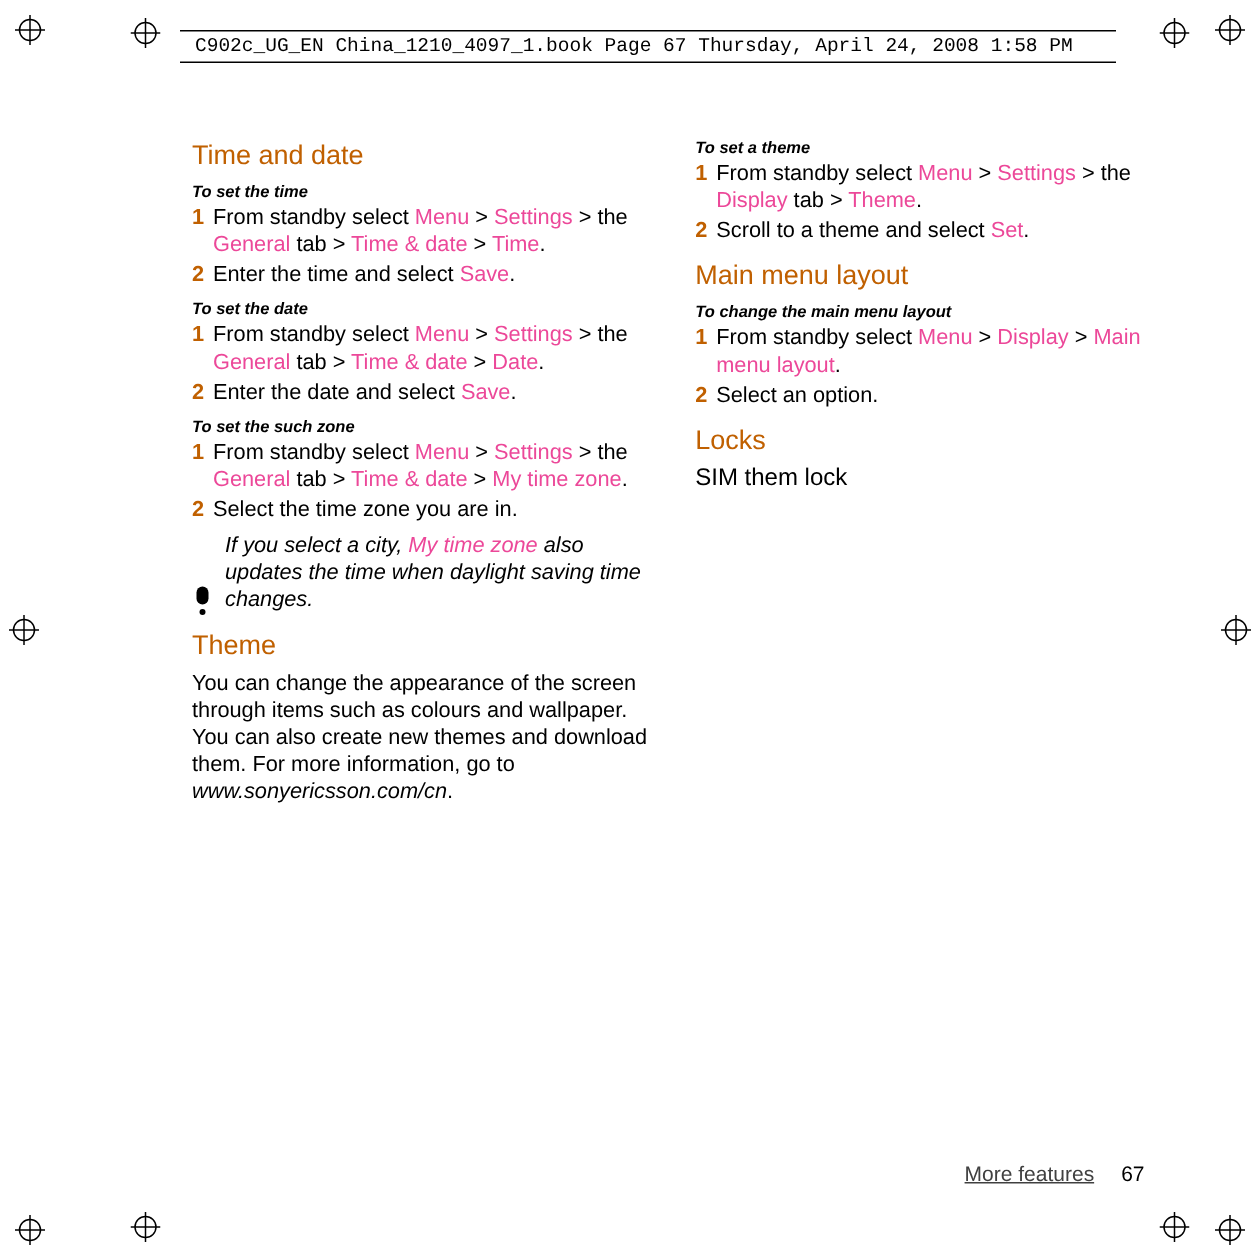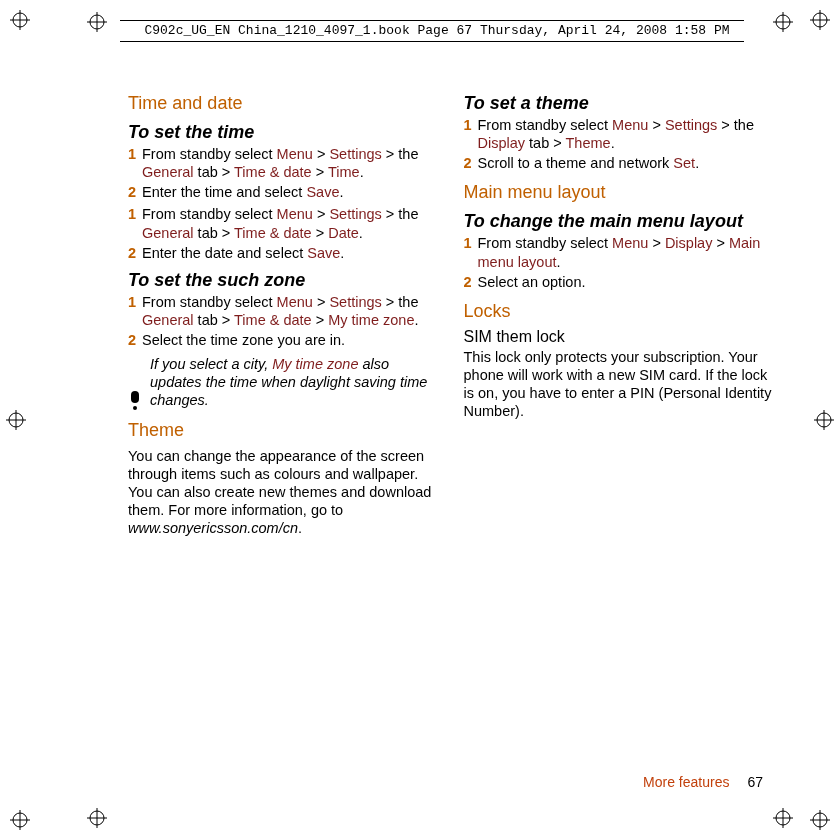--- a/index.html
+++ b/index.html
@@ -30,21 +30,20 @@
     position: absolute;
     top: 20px; left: 120px; right: 96px;
     border-top: 1.5px solid #000;
     border-bottom: 1.5px solid #000;
     height: 22px;
     font-family: "Courier New", monospace;
     font-size: 13px;
     line-height: 20px;
     padding-left: 10px;
     white-space: nowrap;
-    text-align: center;
   }
   .page {
     position: absolute;
     top: 93px;
     left: 128px;
     right: 65px;
     display: flex;
     gap: 24px;
   }
   .col { flex: 1 1 0; }
@@ -52,21 +51,21 @@
     color: #c06000;
     font-weight: normal;
     font-size: 18px;
     margin-bottom: 6px;
     margin-top: 10px;
   }
   h2:first-child { margin-top: 0; }
   .subh {
     font-style: italic;
     font-weight: bold;
-    font-size: 18px;
+    font-size: 11px;
     margin-top: 8px;
     margin-bottom: 2px;
   }
   .subh-plain {
     font-weight: normal;
     font-size: 16px;
     margin-top: 4px;
     margin-bottom: 2px;
   }
   ol.steps {
@@ -81,21 +80,21 @@
     margin-bottom: 2px;
     line-height: 1.25;
   }
   ol.steps > li::before {
     content: counter(step);
     position: absolute;
     left: 0;
     color: #c06000;
     font-weight: bold;
   }
-  .m { color: #7f1d1d; }
+  .m { color: #ec4899; }
   p.body {
     line-height: 1.25;
     margin-bottom: 8px;
     margin-top: 2px;
   }
   .note {
     display: flex;
     gap: 8px;
     margin-top: 6px;
     margin-bottom: 6px;
@@ -123,21 +122,21 @@
     background: #000;
     border-radius: 50%;
     margin: 3px auto 0;
   }
   .footer {
     position: absolute;
     right: 77px;
     bottom: 50px;
     font-size: 14px;
   }
-  .footer .label { color: #c2410c; margin-right: 18px; }
+  .footer .label { color: #404040; margin-right: 18px; text-decoration: underline; }
 </style>
 </head>
 <body>
 
 <div class="crop-mark cm-tl">
     <svg width="20" height="20">
       <circle cx="10" cy="10" r="7" class="reg-target"></circle>
       <line x1="0" y1="10" x2="20" y2="10" class="reg-target"></line>
       <line x1="10" y1="0" x2="10" y2="20" class="reg-target"></line>
     </svg>
@@ -215,20 +214,21 @@
     <div class="subh">To set the time</div>
     <ol class="steps">
       <li>
         <span>From standby select </span><span class="m">Menu</span><span> &gt; </span><span class="m">Settings</span><span> &gt; the </span><span class="m">General</span><span> tab &gt; </span><span class="m">Time &amp; date</span><span> &gt; </span><span class="m">Time</span><span>.</span>
       </li>
       <li>
         <span>Enter the time and select </span><span class="m">Save</span><span>.</span>
       </li>
     </ol>
 
+    <div class="subh">To set the date</div>
     <ol class="steps">
       <li>
         <span>From standby select </span><span class="m">Menu</span><span> &gt; </span><span class="m">Settings</span><span> &gt; the </span><span class="m">General</span><span> tab &gt; </span><span class="m">Time &amp; date</span><span> &gt; </span><span class="m">Date</span><span>.</span>
       </li>
       <li>
         <span>Enter the date and select </span><span class="m">Save</span><span>.</span>
       </li>
     </ol>
 
     <div class="subh">To set the such zone</div>
@@ -252,35 +252,34 @@
     </p>
   </div>
 
   <div class="col">
     <div class="subh" style="margin-top:0">To set a theme</div>
     <ol class="steps">
       <li>
         <span>From standby select </span><span class="m">Menu</span><span> &gt; </span><span class="m">Settings</span><span> &gt; the </span><span class="m">Display</span><span> tab &gt; </span><span class="m">Theme</span><span>.</span>
       </li>
       <li>
-        <span>Scroll to a theme and network </span><span class="m">Set</span><span>.</span>
+        <span>Scroll to a theme and select </span><span class="m">Set</span><span>.</span>
       </li>
     </ol>
 
     <h2>Main menu layout</h2>
 
     <div class="subh">To change the main menu layout</div>
     <ol class="steps">
       <li>
         <span>From standby select </span><span class="m">Menu</span><span> &gt; </span><span class="m">Display</span><span> &gt; </span><span class="m">Main menu layout</span><span>.</span>
       </li>
       <li>Select an option.</li>
     </ol>
 
     <h2>Locks</h2>
     <div class="subh-plain">SIM them lock</div>
-    <p class="body">This lock only protects your subscription. Your phone will work with a new SIM card. If the lock is on, you have to enter a PIN (Personal Identity Number).</p>
   </div>
 </div>
 
 <div class="footer">
   <span class="label">More features</span><span>67</span>
 </div>
 
 </body></html>

